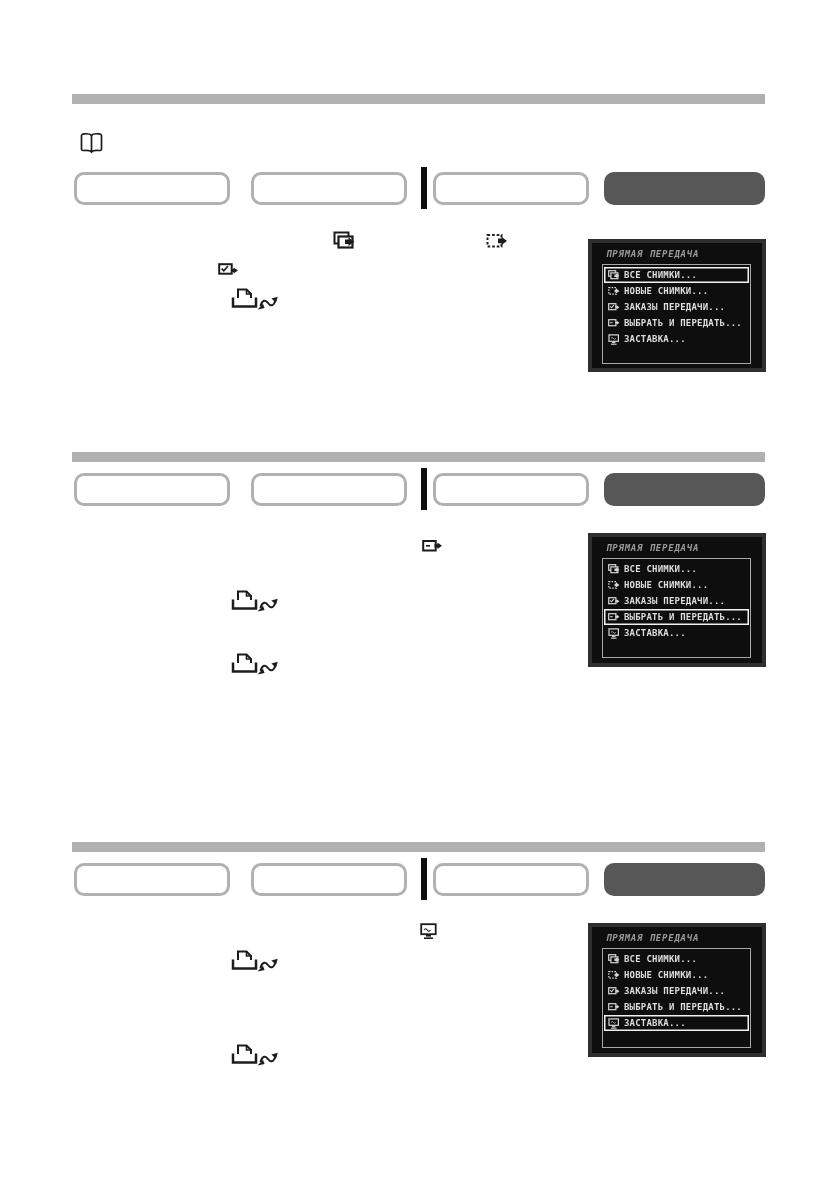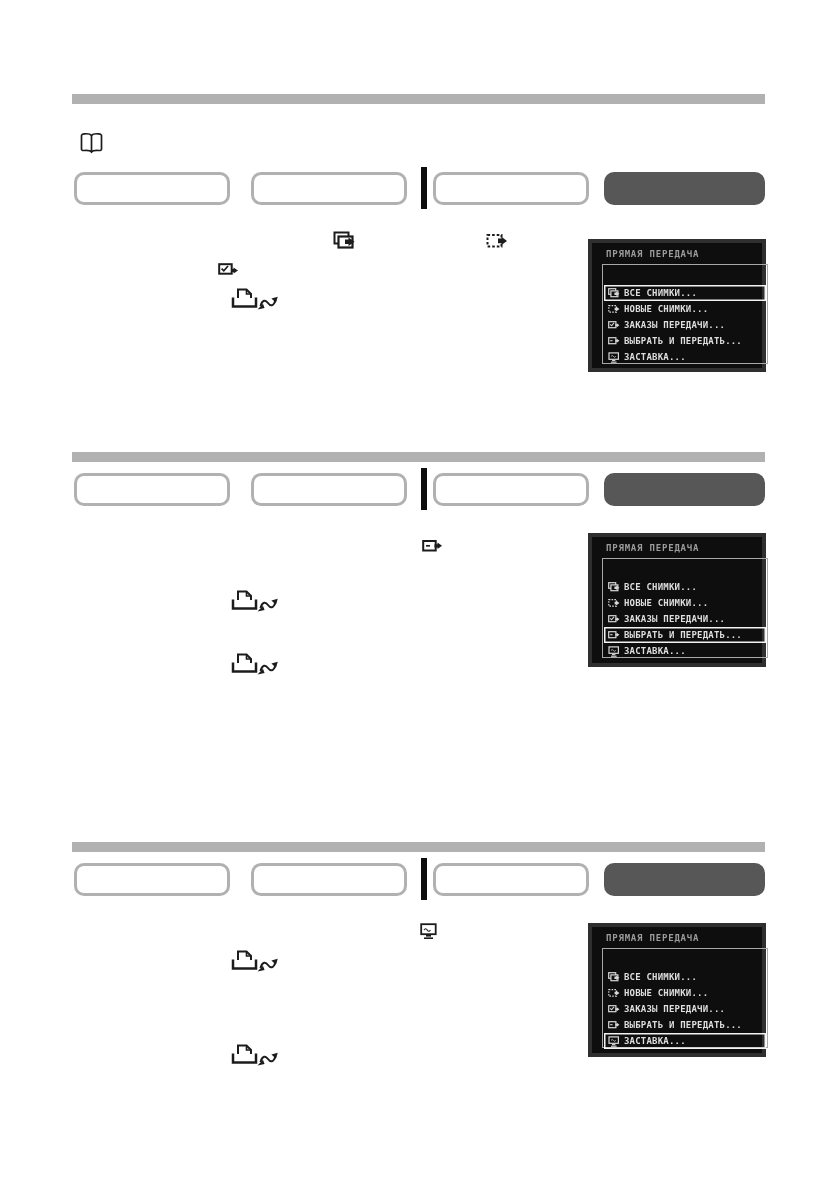--- a/index.html
+++ b/index.html
@@ -8,23 +8,23 @@
   .bar{position:absolute;left:72px;width:693px;height:10px;background:var(--bar-gray,#b1b1b1);}
   .mode-btn{position:absolute;width:156px;height:33px;box-sizing:border-box;
             border:3px solid var(--button-border,#b1b1b1);border-radius:10px;background:#fff;}
   .mode-btn.dark{background:var(--dark-button-fill,#575757);border-color:var(--dark-button-fill,#575757);}
   .vdiv{position:absolute;width:6px;height:42px;background:#0d0d0d;}
   .inline-icon{position:absolute;color:#1c1c1c;}
   
   .screen{position:absolute;left:588px;width:178px;box-sizing:border-box;
           background:var(--screen-bg,#0e0e0e);border:4px solid var(--screen-frame,#2f2f2f);}
   .sc-title{position:absolute;left:14px;top:6px;font-size:9px;font-weight:bold;
-            letter-spacing:0.8px;color:var(--screen-header-text,#9b9b9b);white-space:nowrap;}
-  .listbox{position:absolute;left:10px;top:21px;width:166px;height:100px;box-sizing:border-box;
-           border:1px solid #a8a8a8;padding-top:20px;}
+            letter-spacing:0.8px;color:var(--screen-header-text,#9b9b9b);white-space:nowrap;font-style:italic;}
+  .listbox{position:absolute;left:10px;top:21px;width:149px;height:100px;box-sizing:border-box;
+           border:1px solid #a8a8a8;padding-top:2px;}
   .menu-row{position:relative;height:16px;display:flex;align-items:center;
             padding-left:4px;margin:0 1px;gap:4px;}
   .menu-row.selected{box-shadow:inset 0 0 0 1.5px #f2f2f2;}
   .menu-row .mi{display:inline-flex;width:12px;height:11px;color:#d8d8d8;flex:none;}
   .menu-row .ml{font-size:9px;font-weight:bold;letter-spacing:0.2px;
                 color:var(--screen-item-text,#dedede);white-space:nowrap;}
 </style>
 </head>
 <body>
 

